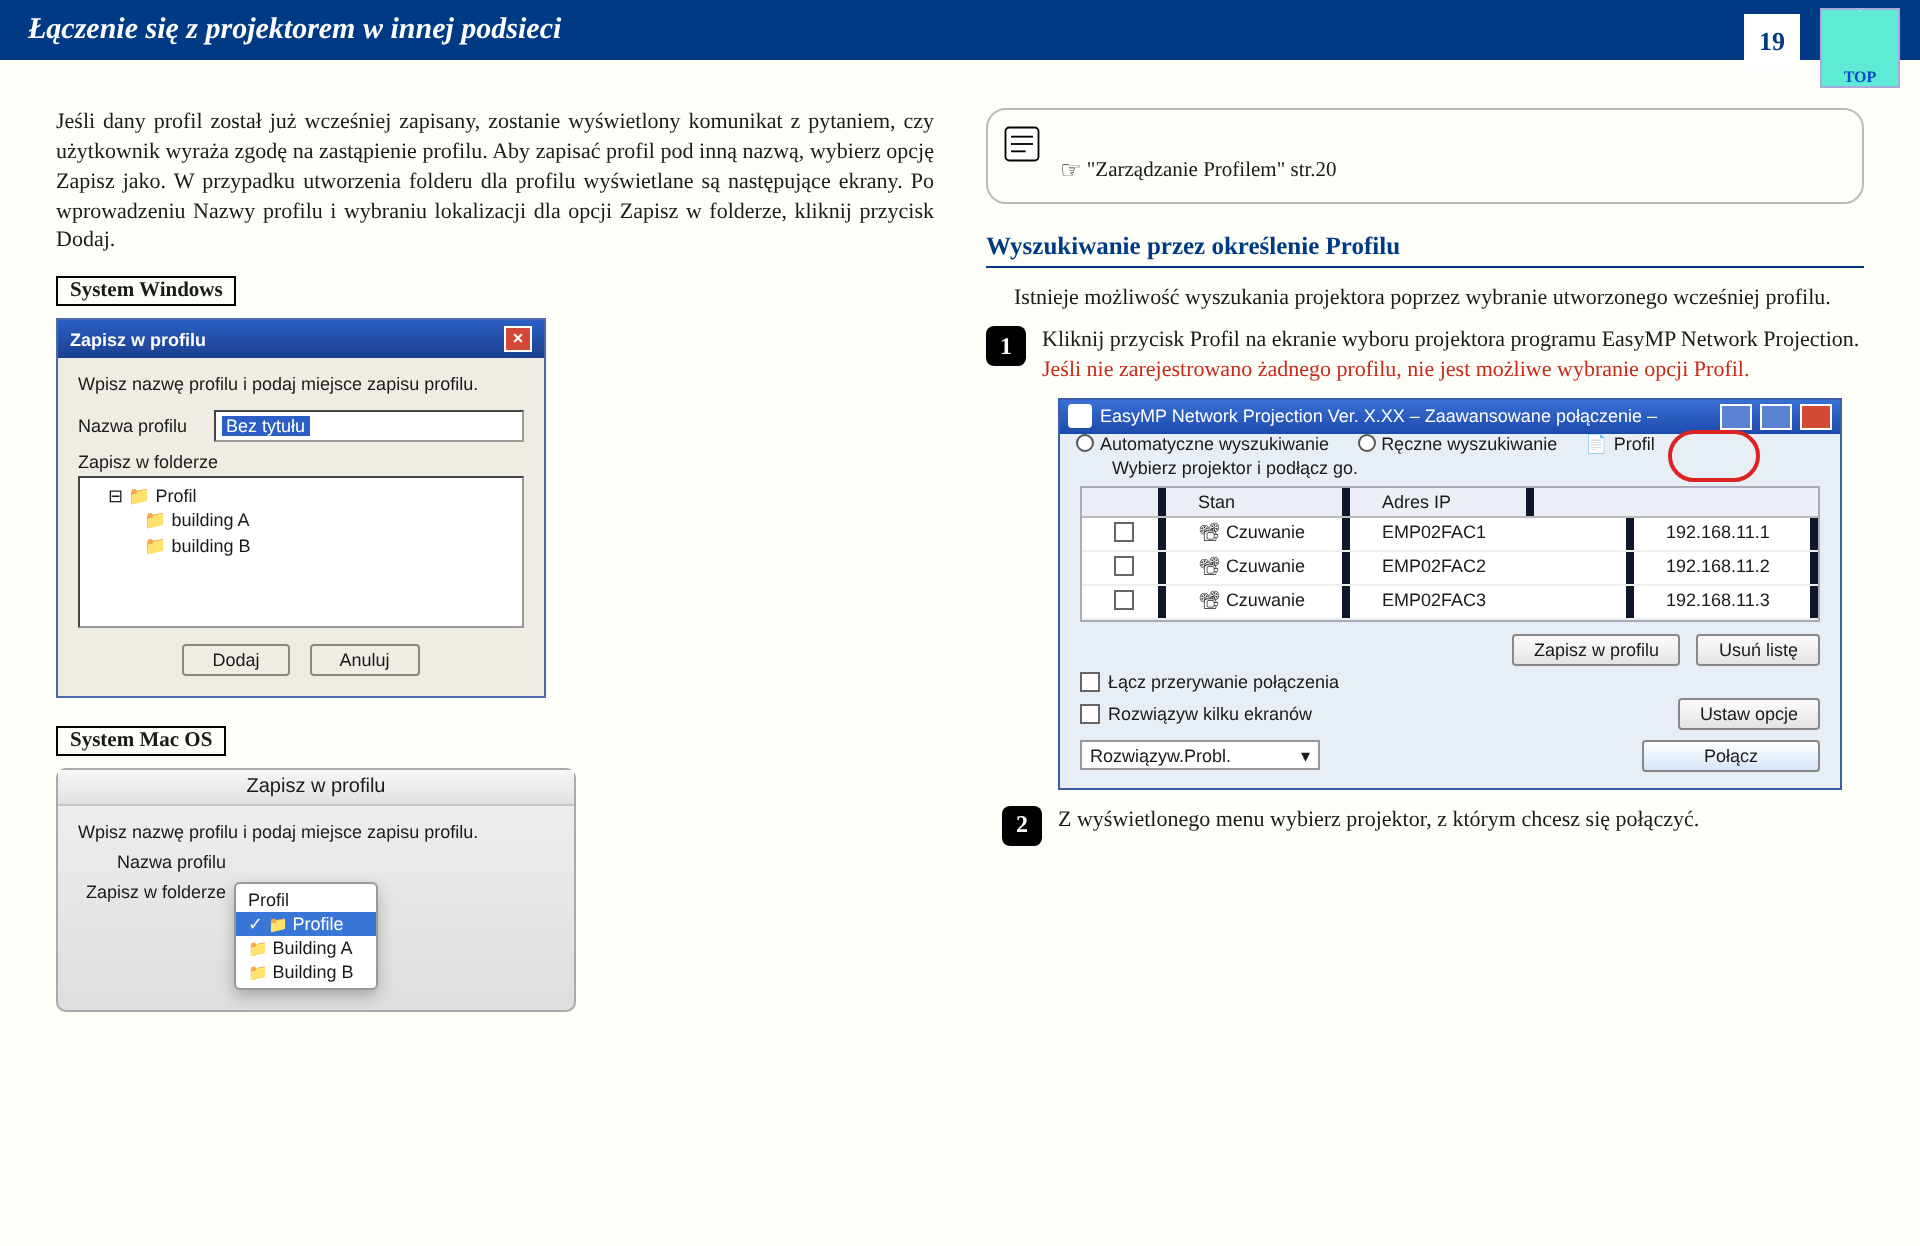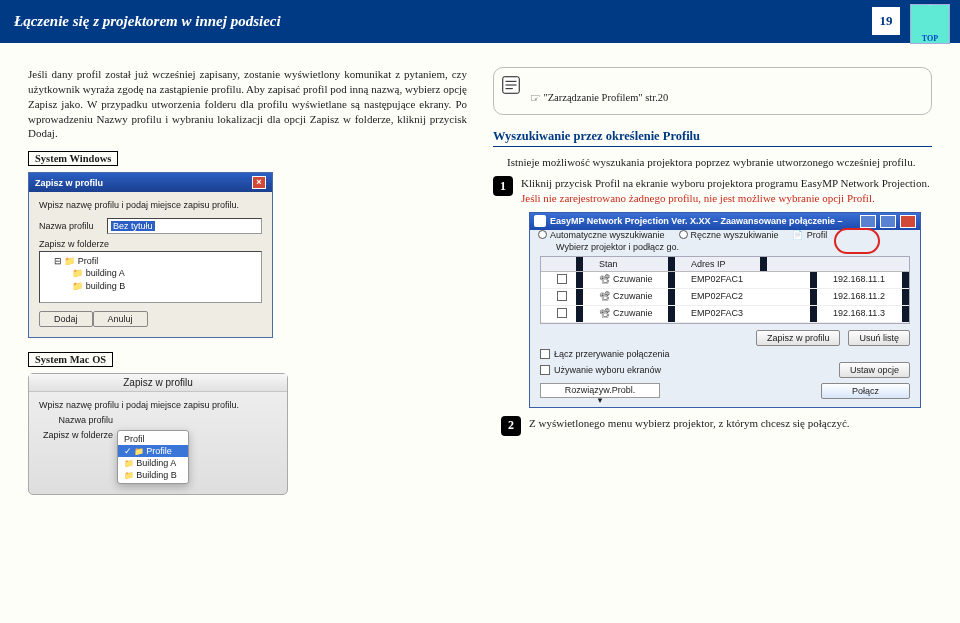--- a/index.html
+++ b/index.html
@@ -9,21 +9,21 @@
     background: #fefef9;
     font-family: Georgia, "Times New Roman", serif;
     font-size: 11px;
     color: #1a1a1a;
     position: relative;
     overflow: hidden;
   }
   .header-bar {
     background: #003a84;
     color: #fff;
-    height: 43px;
+    height: 30px;
     display: flex;
     align-items: center;
     padding: 0 14px;
     font-weight: bold;
     font-style: italic;
     font-size: 15px;
     position: relative;
   }
   .page-num-box {
     position: absolute;
@@ -102,28 +102,28 @@
     text-align: center;
     line-height: 11px;
   }
   .win-body { background: #efece4; padding: 8px 10px 10px 10px; }
   .win-body .hint { font-size: 9px; margin-bottom: 8px; }
   .win-row { display: flex; align-items: center; margin-bottom: 5px; gap: 6px; }
   .win-input { flex: 1; height: 16px; background: #fff; border: 1px inset #999; font-size: 9px; padding: 0 3px; display:flex; align-items:center;}
   .win-tree {
     border: 1px inset #999;
     background: #fff;
-    height: 52px;
+    height: 76px;
     padding: 3px 4px;
     font-size: 9px;
     line-height: 1.35;
   }
   .tree-indent1 { padding-left: 10px; }
   .tree-indent2 { padding-left: 28px; }
-  .win-buttons { display: flex; margin-top: 8px; }
+  .win-buttons { display: flex; justify-content: center; gap: 10px; margin-top: 8px; }
   .win-btn {
     background: #efece4;
     border: 1px solid #888;
     padding: 2px 14px;
     font-size: 9px;
     border-radius: 2px;
   }
 
   
   .mac-dialog {
@@ -207,21 +207,21 @@
     background: #e8eef5;
   }
   .app-title {
     background: linear-gradient(#3a6fd4,#1c4aac);
     color: #fff;
     padding: 2px 4px;
     display: flex;
     align-items: center;
     gap: 4px;
   }
-  .app-title-text { flex: 1; font-weight: bold; font-size: 9px; }
+  .app-title-text { flex: 1; font-weight: normal; font-size: 9px; }
   .wctl { width: 16px; height: 13px; background: #5a82d2; border: 1px solid #fff; }
   .wctl.close { background: #d24a37; }
   .app-tabs {
     display: flex;
     align-items: center;
     padding: 0 8px;
     gap: 14px;
     background: #e8eef5;
     font-size: 9px;
     position: relative;
@@ -236,32 +236,32 @@
     border-radius: 13px;
   }
   .app-sub { padding: 2px 10px 4px 26px; font-size: 9px; background: #e8eef5; }
   .app-table {
     margin: 0 10px;
     border: 1px solid #aab;
     background: #fff;
   }
   .thead, .trow { display: flex; font-size: 9px; }
   .thead { background: #eceff5; border-bottom: 1px solid #bbb; }
-  .th, .td { padding: 2px 4px; border-right: 7px solid #0f172a; margin-left: 12px; }
+  .th, .td { padding: 2px 4px; border-right: 4px solid #0f172a; margin-left: 12px; }
   .c1 { width: 30px; }
   .c2 { width: 80px; }
   .c3 { flex: 1; }
   .c4 { width: 80px; }
   .trow { border-bottom: 1px solid #eee; }
   .cb { width: 10px; height: 10px; border: 1px solid #666; background: #fff; display: inline-block; }
   .app-bottom { padding: 6px 10px 8px 10px; display: flex; flex-direction: column; gap: 3px; }
   .btn-row { display: flex; gap: 8px; justify-content: flex-end; }
   .sbtn { border: 1px solid #888; background: linear-gradient(#fdfdfd,#e3e3e3); padding: 2px 10px; font-size: 9px; border-radius: 2px; }
   .sbtn.primary { background: linear-gradient(#fefefe,#d7e6fb); }
-  .dropdown-flat { border: 1px solid #999; background: #fff; padding: 1px 4px; font-size: 9px; width: 120px; height: 15px; display:flex; align-items:center; justify-content:space-between;flex-direction:column; }
+  .dropdown-flat { border: 1px solid #999; background: #fff; padding: 1px 4px; font-size: 9px; width: 120px; height: 15px; display:flex; align-items:center; justify-content:space-between; }
   .chk-row { display: flex; align-items: center; gap: 4px; font-size: 9px; }
 </style>
 </head>
 <body>
 
 <div class="header-bar">
   <span>Łączenie się z projektorem w innej podsieci</span>
   <div class="page-num-box">19</div>
   <div class="top-logo">
     <svg viewBox="0 0 24 20">
@@ -404,21 +404,21 @@
           <div class="sbtn">Zapisz w profilu</div>
           <div class="sbtn">Usuń listę</div>
         </div>
         <div class="chk-row">
             <span class="cb"></span>
             <span>Łącz przerywanie połączenia</span>
           </div>
         <div style="display:flex;justify-content:space-between;align-items:center">
           <div class="chk-row">
               <span class="cb"></span>
-              <span>Używanie wyboru ekranów</span>
+              <span>Rozwiązyw kilku ekranów</span>
             </div>
           <div class="sbtn">Ustaw opcje</div>
         </div>
         <div style="display:flex;justify-content:space-between;align-items:center;margin-top:2px">
           <div class="dropdown-flat">
               <span>Rozwiązyw.Probl.</span>
               <span>▾</span>
             </div>
           <div class="sbtn primary" style="padding:2px 30px">Połącz</div>
         </div>

